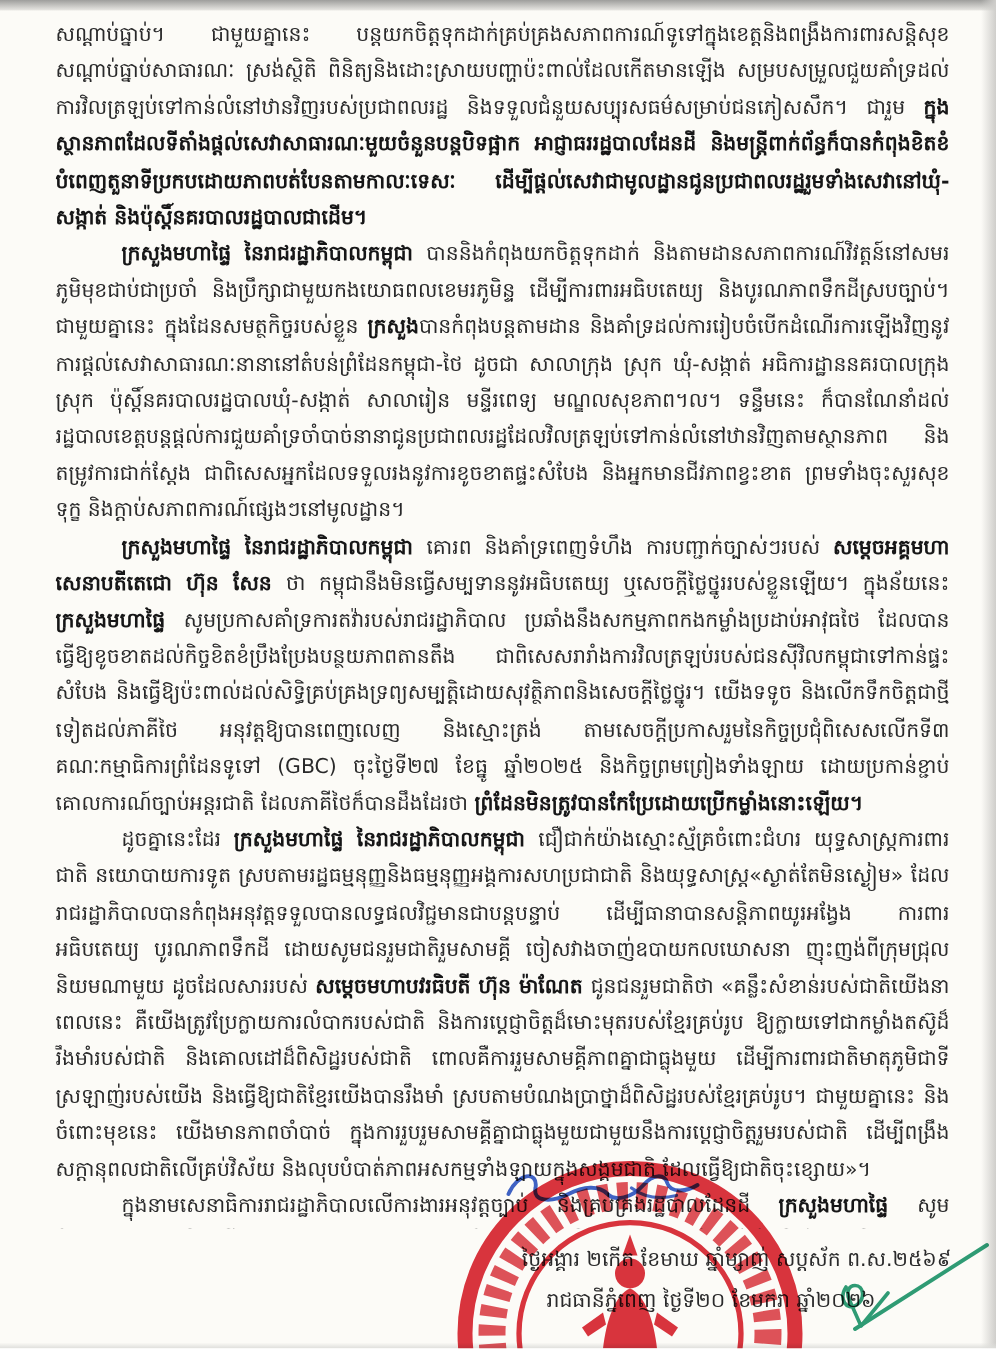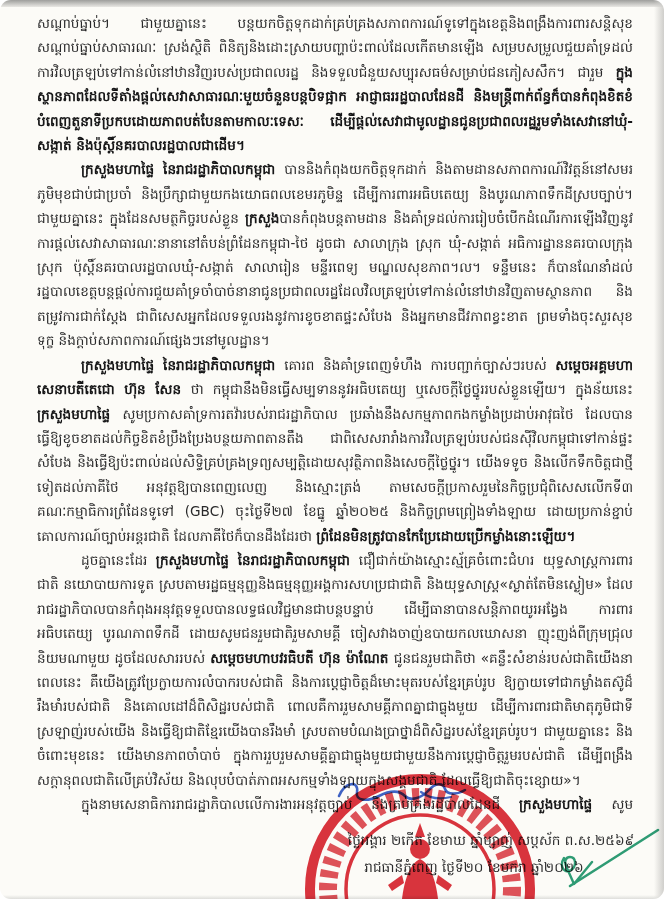--- a/index.html
+++ b/index.html
@@ -2,21 +2,20 @@
 <html><head>
 <meta charset="utf-8">
 <style>
   html,body{margin:0;padding:0;background:#ffffff;}
   .page{
     position:relative;
     width:664px;height:899px;
     background:#fcfbf7;
     overflow:hidden;
     font-family:"DejaVu Sans", sans-serif;
-    border-radius:11px;
   }
   .edge-top{
     position:absolute;top:0;left:0;right:0;height:7px;
     background:linear-gradient(#9e9e9c,#e9e8e4);
   }
   .edge-right{
     position:absolute;top:0;right:0;bottom:0;width:10px;
     background:linear-gradient(to left,#cfcecb,rgba(252,251,247,0));
   }
   .edge-bottom{

